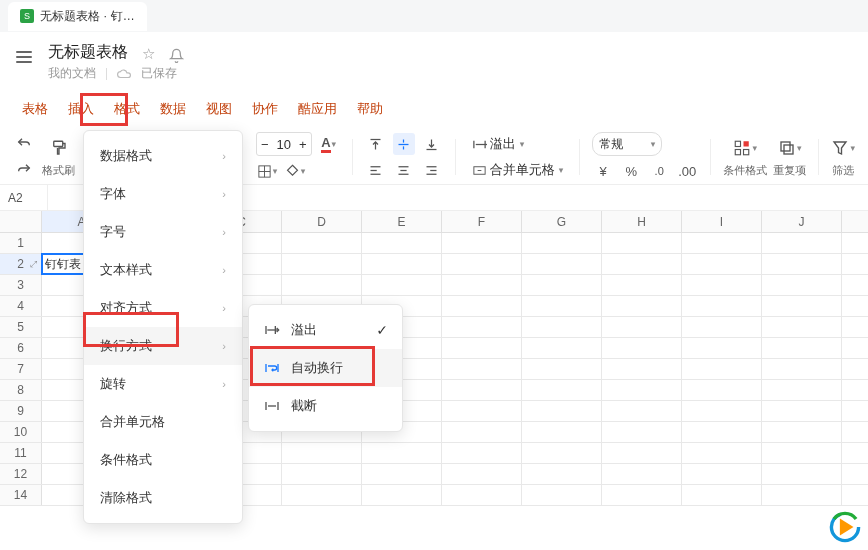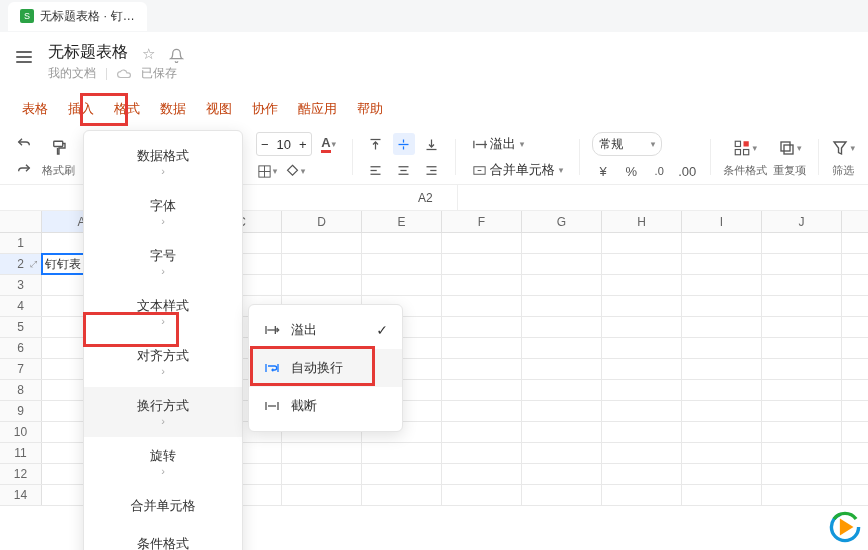--- a/index.html
+++ b/index.html
@@ -31,40 +31,40 @@
 .tb-sep { width: 1px; height: 36px; background: #eee; margin: 0 6px; }
 .font-size-box { display: flex; align-items: center; border: 1px solid #ddd; border-radius: 3px; height: 24px; padding: 0 4px; gap: 2px; }
 .tb-group { display: flex; flex-direction: column; gap: 4px; }
 .tb-row { display: flex; align-items: center; gap: 6px; }
 .tb-icon { width: 22px; height: 22px; display: flex; align-items: center; justify-content: center; cursor: pointer; color: #555; }
 .chev { font-size: 9px; color: #888; margin-left: 1px; }
 .wrap-select { display: flex; align-items: center; gap: 3px; padding: 2px 4px; cursor: pointer; }
 .dropdown-box { border: 1px solid #ddd; border-radius: 10px; height: 24px; padding: 0 6px; display: flex; align-items: center; gap: 4px; cursor: pointer; font-size: 12px; min-width: 70px; }
 
 
-.ref-row { display: flex; align-items: center; border-bottom: 1px solid #eee; height: 26px; justify-content: center; }
+.ref-row { display: flex; align-items: center; border-bottom: 1px solid #eee; height: 26px; }
 .cell-ref { width: 48px; padding: 0 8px; font-size: 12px; color: #555; border-right: 1px solid #eee; height: 100%; display: flex; align-items: center; }
 
 
 .grid-area { position: relative; }
 .col-headers { display: flex; height: 22px; border-bottom: 1px solid #e0e0e0; background: #fafafa; }
 .corner { width: 42px; border-right: 1px solid #e0e0e0; background: #fafafa; }
 .col-h { width: 80px; border-right: 1px solid #e0e0e0; display: flex; align-items: center; justify-content: center; font-size: 12px; color: #666; }
 .col-h.sel { background: #e8f0fe; }
 .row { display: flex; height: 21px; border-bottom: 1px solid #e8e8e8; }
 .row-h { width: 42px; border-right: 1px solid #e0e0e0; background: #fafafa; display: flex; align-items: center; justify-content: center; font-size: 12px; color: #666; }
 .row-h.sel { background: #e8f0fe; }
 .cell { width: 80px; border-right: 1px solid #e8e8e8; font-size: 12px; padding: 0 3px; display: flex; align-items: center; position: relative; }
 .cell.active { outline: 2px solid #1677ff; outline-offset: -1px; z-index: 2; }
 .expand-handle { position: absolute; left: -12px; font-size: 9px; color: #888; }
 
 
 .dropdown-menu { position: absolute; background: #fff; border: 1px solid #e5e5e5; border-radius: 6px; box-shadow: 0 4px 16px rgba(0,0,0,0.12); padding: 6px 0; z-index: 100; }
 .format-menu { left: 83px; top: 130px; width: 160px; }
-.menu-item { padding: 10px 16px; display: flex; align-items: center; justify-content: space-between; cursor: pointer; font-size: 13px; color: #333; flex-direction: column; }
+.menu-item { padding: 10px 16px; display: flex; align-items: center; justify-content: space-between; cursor: pointer; font-size: 13px; color: #333; }
 .menu-item.hover { background: #f5f5f5; }
 .menu-arrow { color: #aaa; font-size: 11px; }
 .submenu { left: 248px; top: 304px; width: 155px; }
 .sub-item { padding: 10px 14px; display: flex; align-items: center; gap: 10px; cursor: pointer; font-size: 13px; }
 .sub-item.hover { background: #f5f5f5; }
 .sub-icon { width: 18px; display: flex; justify-content: center; color: #666; }
 .check { margin-left: auto; color: #333; font-size: 14px; }
 
 
 .redbox { position: absolute; border: 3px solid #e53935; pointer-events: none; z-index: 200; }

